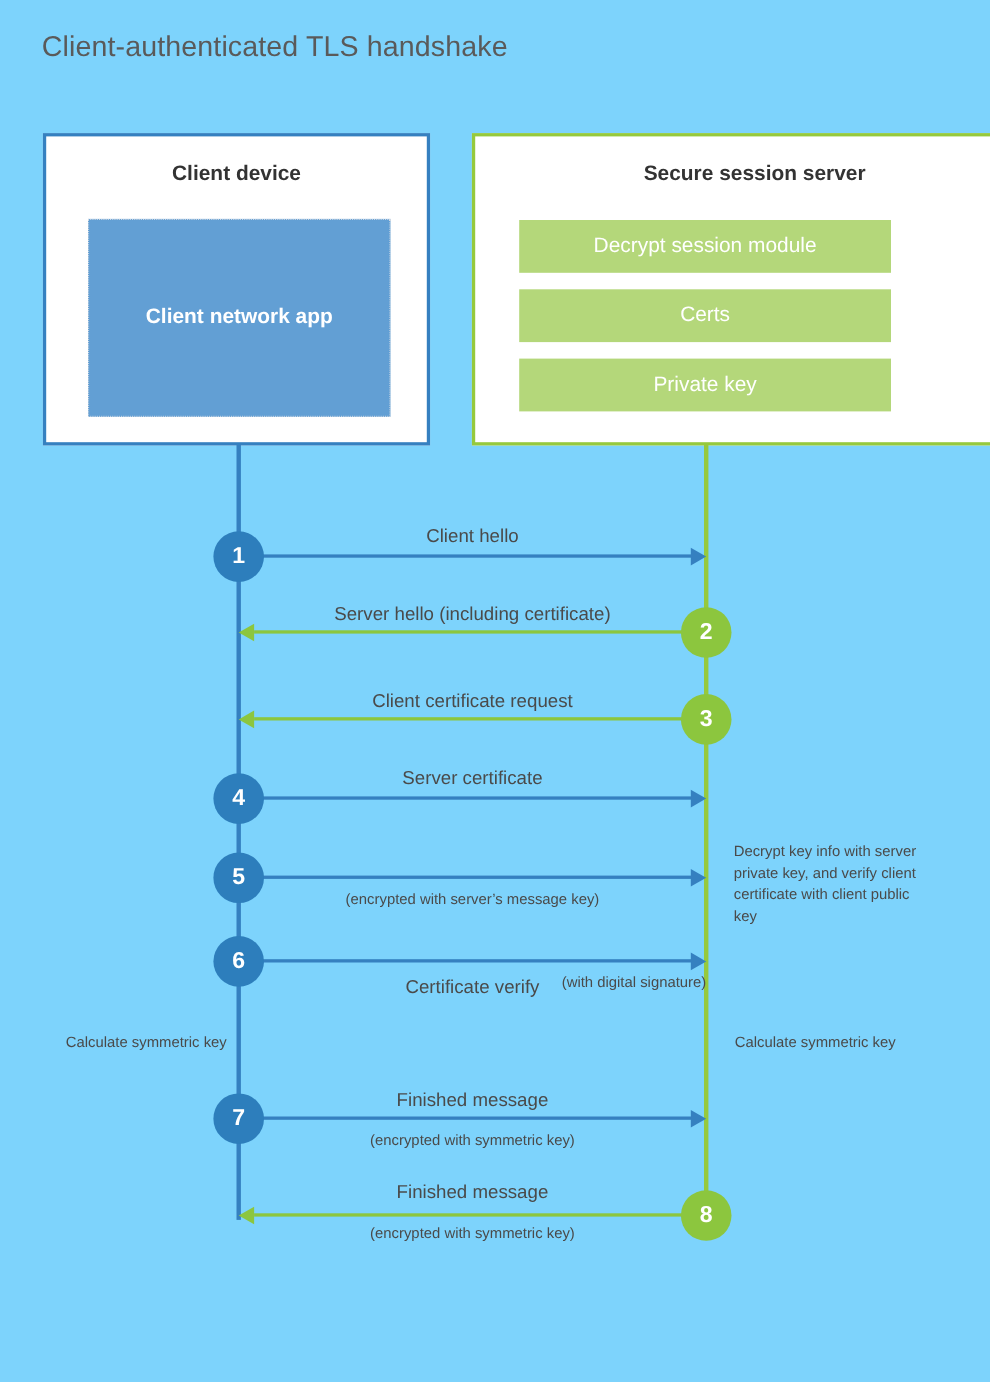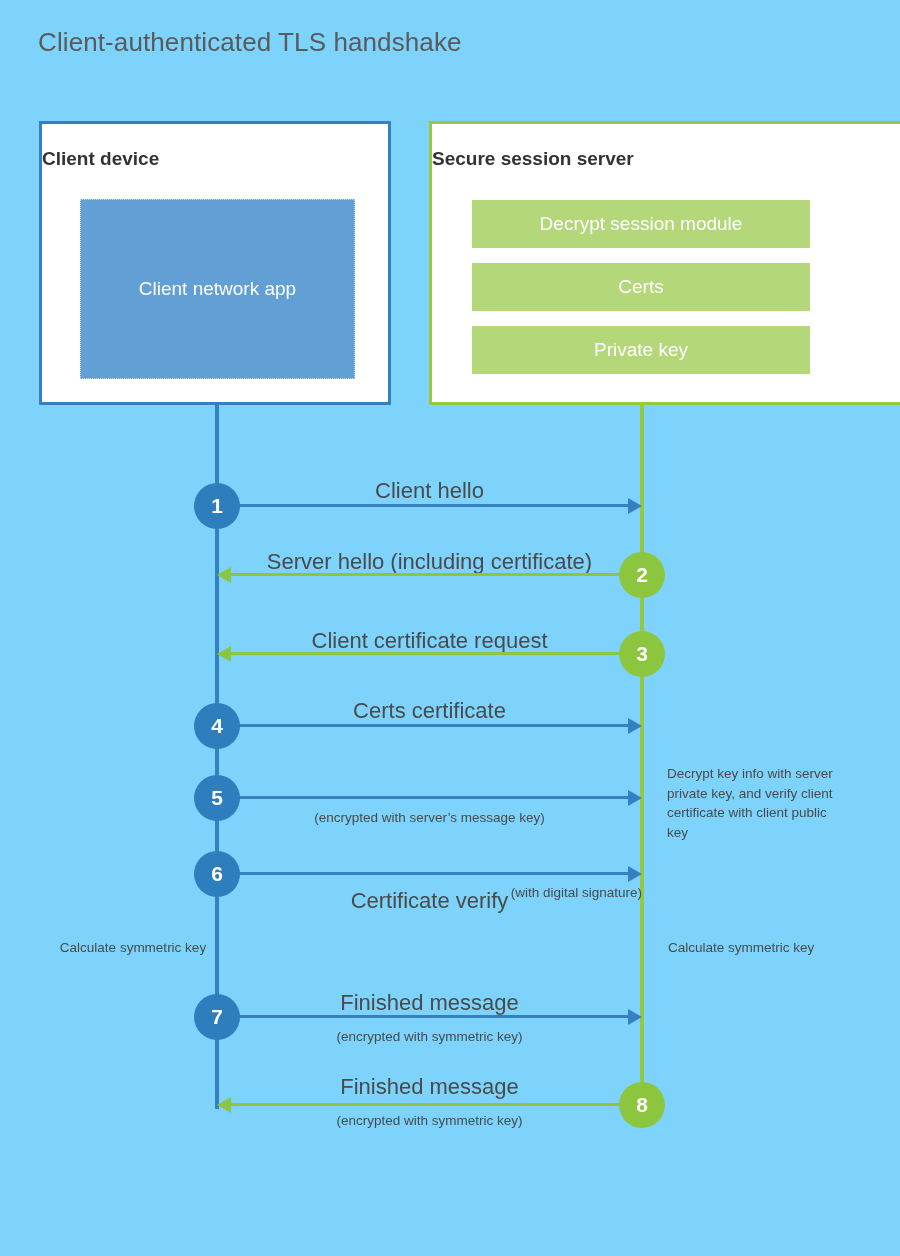--- a/index.html
+++ b/index.html
@@ -50,20 +50,21 @@
     top: 121px;
     width: 514px;
     height: 284px;
     border: 3px solid #96c93d;
   }
   .party-title {
     position: absolute;
     left: 0;
     right: 0;
     top: 24px;
+    text-align: center;
     font-size: 19px;
     font-weight: bold;
     color: #333333;
   }
 
   
   #client-app {
     position: absolute;
     left: 38px;
     top: 75px;
@@ -72,21 +73,21 @@
     background: #629fd4;
     border: 1px dotted #cfd9e4;
     box-sizing: border-box;
     display: flex;
     align-items: center;
     justify-content: center;
   }
   #client-app .label {
     color: #ffffff;
     font-size: 19px;
-    font-weight: 400;
+    font-weight: 700;
     text-align: center;
     line-height: 1.35;
   }
 
   
   .server-bar {
     position: absolute;
     left: 40px;
     width: 338px;
     height: 48px;
@@ -158,21 +159,21 @@
     color: #ffffff;
     font-size: 21px;
     font-weight: bold;
   }
   .step-circle.blue { background: #2d7ebc; }
   .step-circle.green { background: #8cc63e; }
 
   .msg-label {
     position: absolute;
     text-align: center;
-    font-size: 22px;
+    font-size: 17px;
     font-weight: 300;
     color: #4a4a4a;
     white-space: nowrap;
   }
   .msg-sublabel {
     position: absolute;
     text-align: center;
     font-size: 13.5px;
     font-weight: 300;
     color: #4a4a4a;
@@ -244,21 +245,21 @@
   <div class="msg-label" style="left:217px; top:549px; width:425px;">Server hello (including certificate)</div>
   <div class="msg-line green" style="left:231px; top:573px; width:411px;"></div>
   <div class="arrowhead left" style="left:217px; top:566.5px;"></div>
   <div class="step-circle green" style="left:619px; top:552px;">2</div>
 
   <div class="msg-label" style="left:217px; top:628px; width:425px;">Client certificate request</div>
   <div class="msg-line green" style="left:231px; top:652px; width:411px;"></div>
   <div class="arrowhead left" style="left:217px; top:645.5px;"></div>
   <div class="step-circle green" style="left:619px; top:631px;">3</div>
 
-  <div class="msg-label" style="left:217px; top:698px; width:425px;">Certs certificate</div>
+  <div class="msg-label" style="left:217px; top:698px; width:425px;">Server certificate</div>
   <div class="msg-line blue" style="left:217px; top:724px; width:412px;"></div>
   <div class="arrowhead right" style="left:628px; top:717.5px;"></div>
   <div class="step-circle blue" style="left:194px; top:703px;">4</div>
 
   <div class="msg-line blue" style="left:217px; top:796px; width:412px;"></div>
   <div class="arrowhead right" style="left:628px; top:789.5px;"></div>
   <div class="step-circle blue" style="left:194px; top:775px;">5</div>
   <div class="msg-sublabel" style="left:217px; top:810px; width:425px;">(encrypted with server’s message key)</div>
 
   <div class="msg-label" style="left:217px; top:888px; width:425px;">Certificate verify</div>

